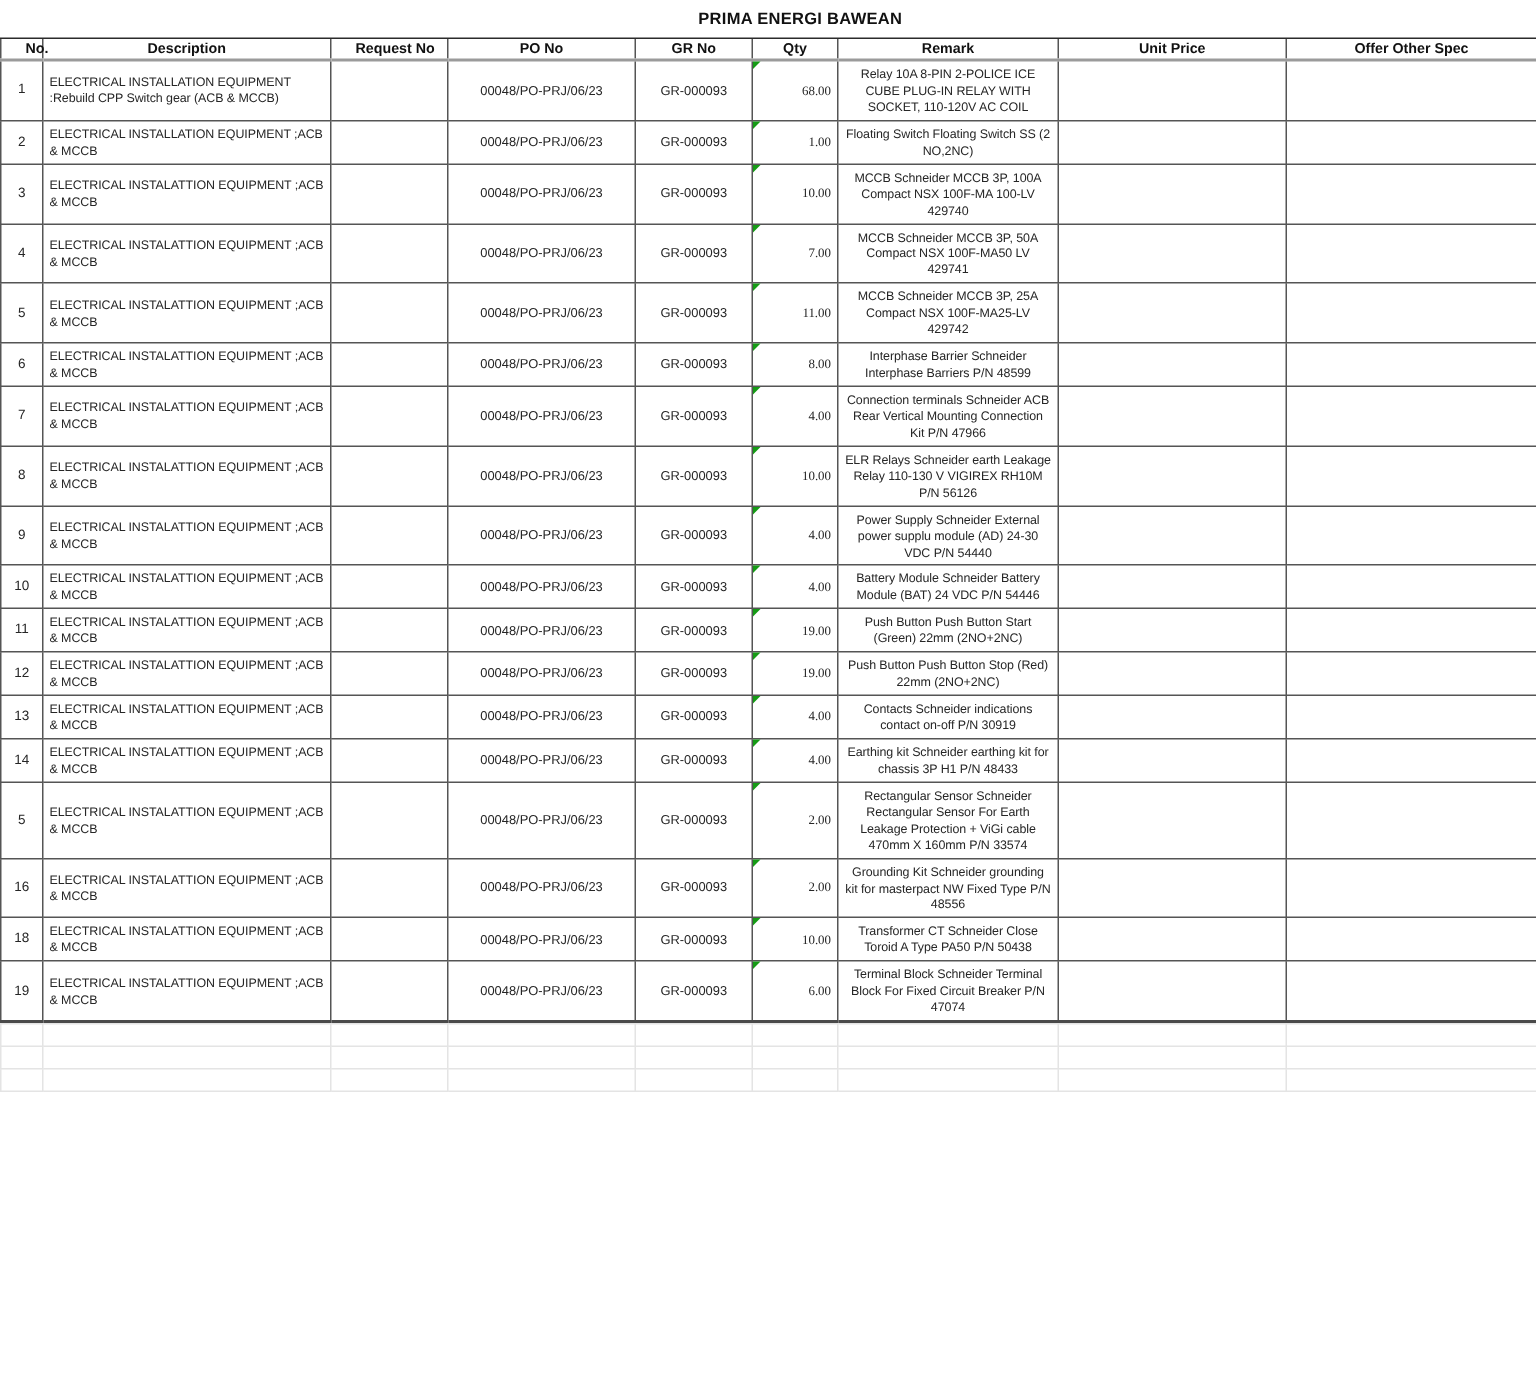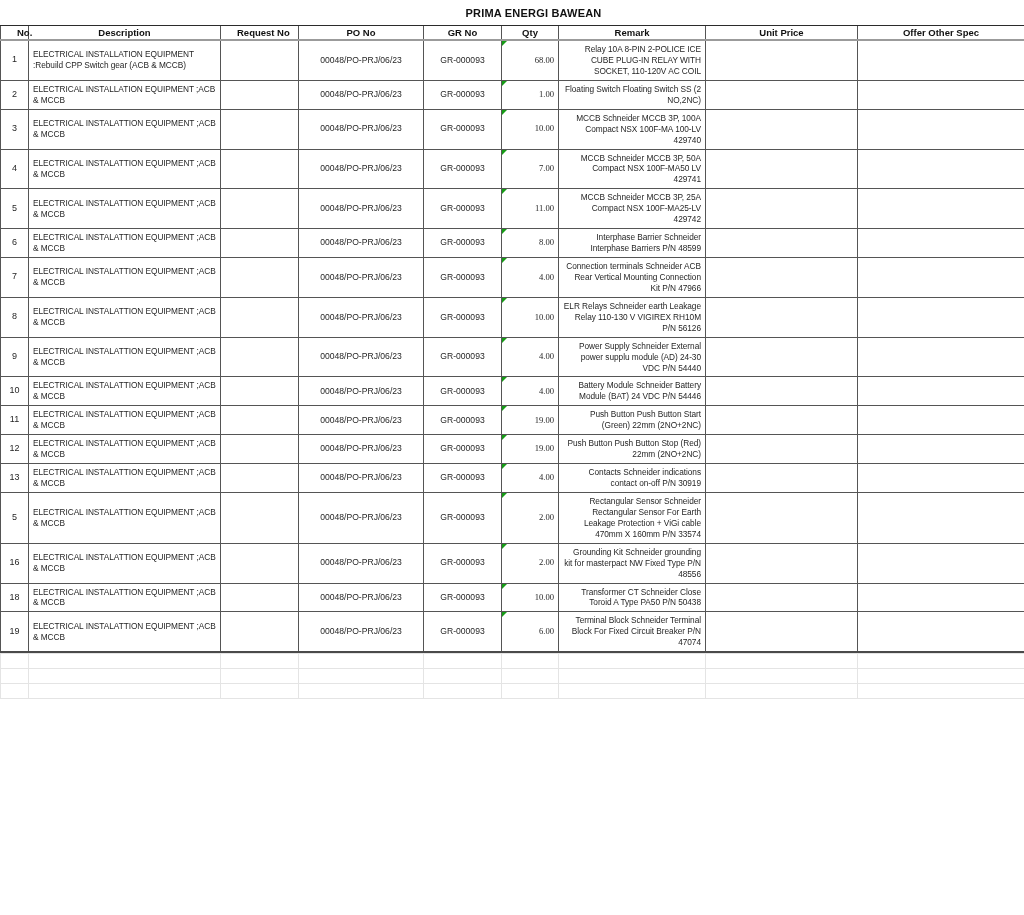--- a/index.html
+++ b/index.html
@@ -87,21 +87,21 @@
     padding-top: 4px;
     font-size: 8.3px;
     letter-spacing: -0.05px;
     color: #333333;
   }
   td.req   { }
   td.po    { text-align: center; font-size: 8.6px; color: #2d2d2d; }
   td.gr    { text-align: center; font-size: 8.6px; color: #2d2d2d; }
   td.qty   { text-align: right; padding-right: 9px; font-size: 8.6px; color: #2d2d2d; font-family: Liberation Serif, serif; }
   td.remark {
-    text-align: right;
+    text-align: center;
     vertical-align: top;
     padding-top: 4px;
     font-size: 8.3px;
     letter-spacing: -0.05px;
     color: #333333;
     position: relative;
   }
   td.unit  { }
   td.offer { }
 
@@ -314,20 +314,31 @@
           <td class="desc">ELECTRICAL INSTALATTION EQUIPMENT ;ACB &amp; MCCB</td>
           <td class="req"></td>
           <td class="po">00048/PO-PRJ/06/23</td>
           <td class="gr">GR-000093</td>
           <td class="qty"><span class="err-marker" style="border-top-color: rgb(22, 155, 22);"></span>4.00</td>
           <td class="remark">Contacts Schneider indications contact on-off P/N 30919</td>
           <td class="unit"></td>
           <td class="offer"></td>
         </tr>
         <tr>
+          <td class="no">14</td>
+          <td class="desc">ELECTRICAL INSTALATTION EQUIPMENT ;ACB &amp; MCCB</td>
+          <td class="req"></td>
+          <td class="po">00048/PO-PRJ/06/23</td>
+          <td class="gr">GR-000093</td>
+          <td class="qty"><span class="err-marker" style="border-top-color: rgb(22, 155, 22);"></span>4.00</td>
+          <td class="remark">Earthing kit Schneider earthing kit for chassis 3P H1 P/N 48433</td>
+          <td class="unit"></td>
+          <td class="offer"></td>
+        </tr>
+        <tr>
           <td class="no">5</td>
           <td class="desc">ELECTRICAL INSTALATTION EQUIPMENT ;ACB &amp; MCCB</td>
           <td class="req"></td>
           <td class="po">00048/PO-PRJ/06/23</td>
           <td class="gr">GR-000093</td>
           <td class="qty"><span class="err-marker" style="border-top-color: rgb(22, 155, 22);"></span>2.00</td>
           <td class="remark">Rectangular Sensor Schneider Rectangular Sensor For Earth Leakage Protection + ViGi cable 470mm X 160mm P/N 33574</td>
           <td class="unit"></td>
           <td class="offer"></td>
         </tr>

